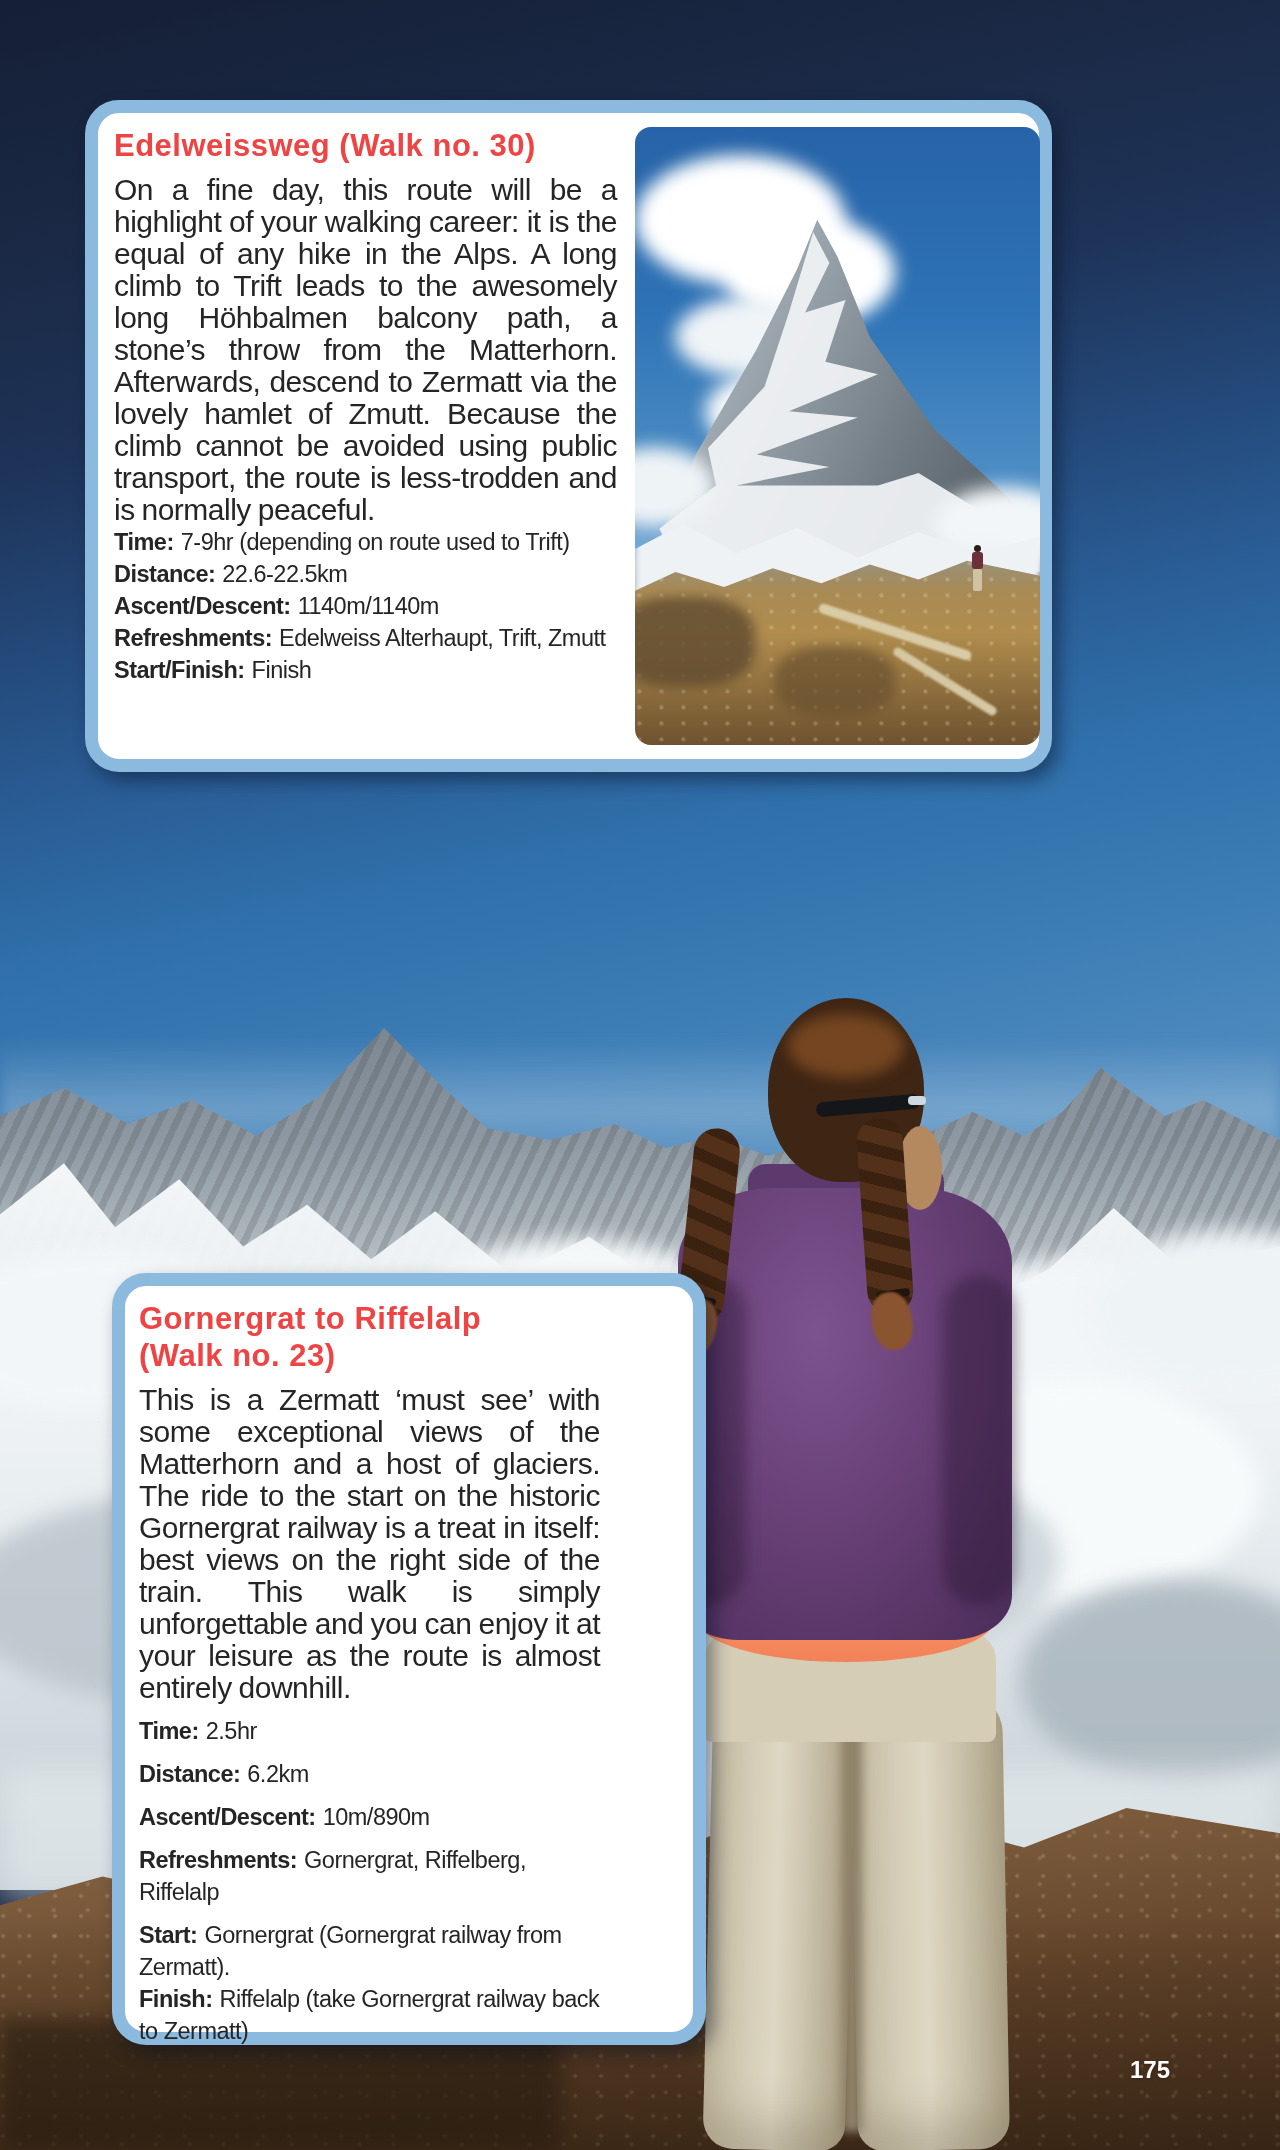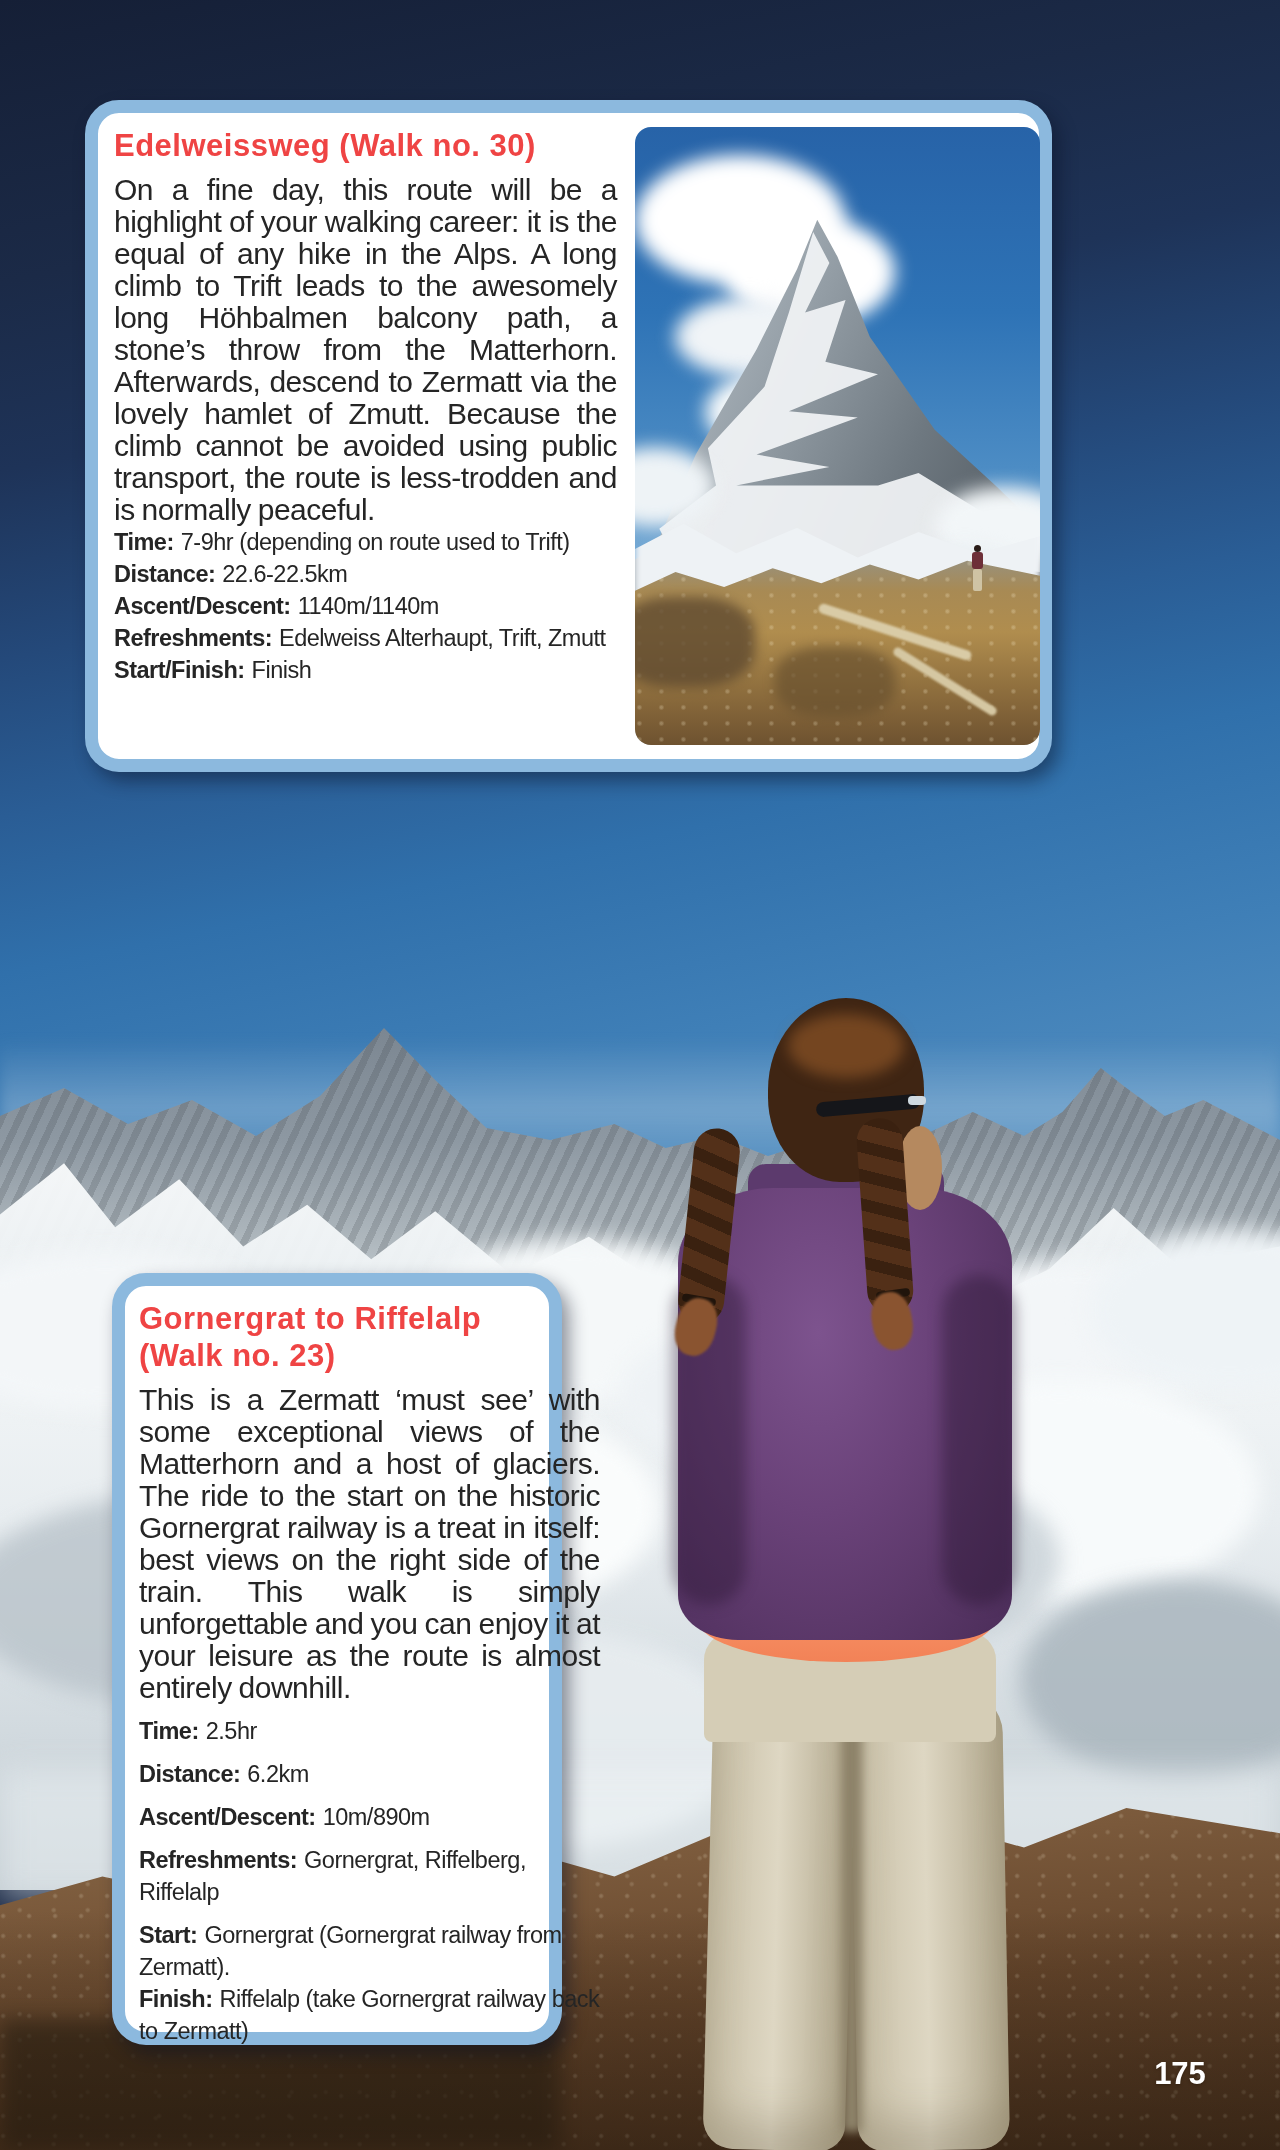--- a/index.html
+++ b/index.html
@@ -95,21 +95,21 @@
   .leg-l{left:88px;top:718px;width:142px;height:452px;border-radius:42px 42px 26px 30px;
         transform:rotate(1.4deg);}
   .leg-r{left:234px;top:712px;width:152px;height:458px;border-radius:42px 42px 30px 26px;
         transform:rotate(-1deg);}
   .leg-gap{left:222px;top:742px;width:20px;height:410px;background:#8d8269;filter:blur(5px);}
 
   
   .card{position:absolute;background:#ffffff;border:13px solid #8cb9de;border-radius:34px;
         box-shadow:7px 9px 18px rgba(8,16,35,.45);box-sizing:border-box;}
   .card1{left:85px;top:100px;width:967px;height:672px;}
-  .card2{left:112px;top:1273px;width:450px;height:772px;}
+  .card2{left:112px;top:1273px;width:594px;height:772px;}
   .wtitle{font-weight:bold;color:#ef4444;font-size:31px;line-height:37px;letter-spacing:.5px;}
   .btext{color:#252525;font-size:30px;line-height:32px;text-align:justify;
          letter-spacing:-.5px;word-spacing:-1px;}
   .detail{color:#252525;font-size:23.5px;line-height:32px;letter-spacing:-.5px;}
   .detail .lab{font-weight:bold;margin-right:7px;}
   .card1 .content{position:absolute;left:16px;top:12px;width:503px;}
   .card1 .wtitle{margin:2px 0 10px 0;}
   .card2 .content{position:absolute;left:14px;top:12px;width:461px;}
   .card2 .wtitle{margin:2px 0 10px 0;}
   .card2 .detail{margin-top:11px;}
@@ -154,22 +154,22 @@
          background:#69512f;filter:blur(6px);opacity:.7;}
   .p-trail{left:180px;top:500px;width:160px;height:10px;border-radius:6px;
          background:#d9cba6;transform:rotate(18deg);filter:blur(1px);}
   .p-trail2{left:250px;top:550px;width:120px;height:9px;border-radius:6px;
          background:#d5c7a2;transform:rotate(32deg);filter:blur(1px);}
   .hiker{left:336px;top:418px;width:12px;height:46px;}
   .hiker .h-head{position:absolute;left:3px;top:0;width:7px;height:7px;border-radius:50%;background:#2a1d18;}
   .hiker .h-torso{position:absolute;left:1px;top:7px;width:11px;height:17px;border-radius:3px;background:#6d2f38;}
   .hiker .h-legs{position:absolute;left:2px;top:24px;width:9px;height:22px;border-radius:2px;background:#cfc3a4;}
 
-  .pagenum{position:absolute;left:1130px;top:2056px;width:100px;text-align:center;
-         color:#ffffff;font-weight:bold;font-size:31px;
+  .pagenum{position:absolute;left:1130px;top:2056px;width:100px;text-align:left;
+         color:#ffffff;font-weight:bold;font-size:24px;
          text-shadow:0 1px 3px rgba(40,25,10,.6);}
 </style>
 </head>
 <body>
 
 <div class="page">
 
   <div class="sky"></div>
   <div class="haze"></div>
   <div class="mountains"></div>

